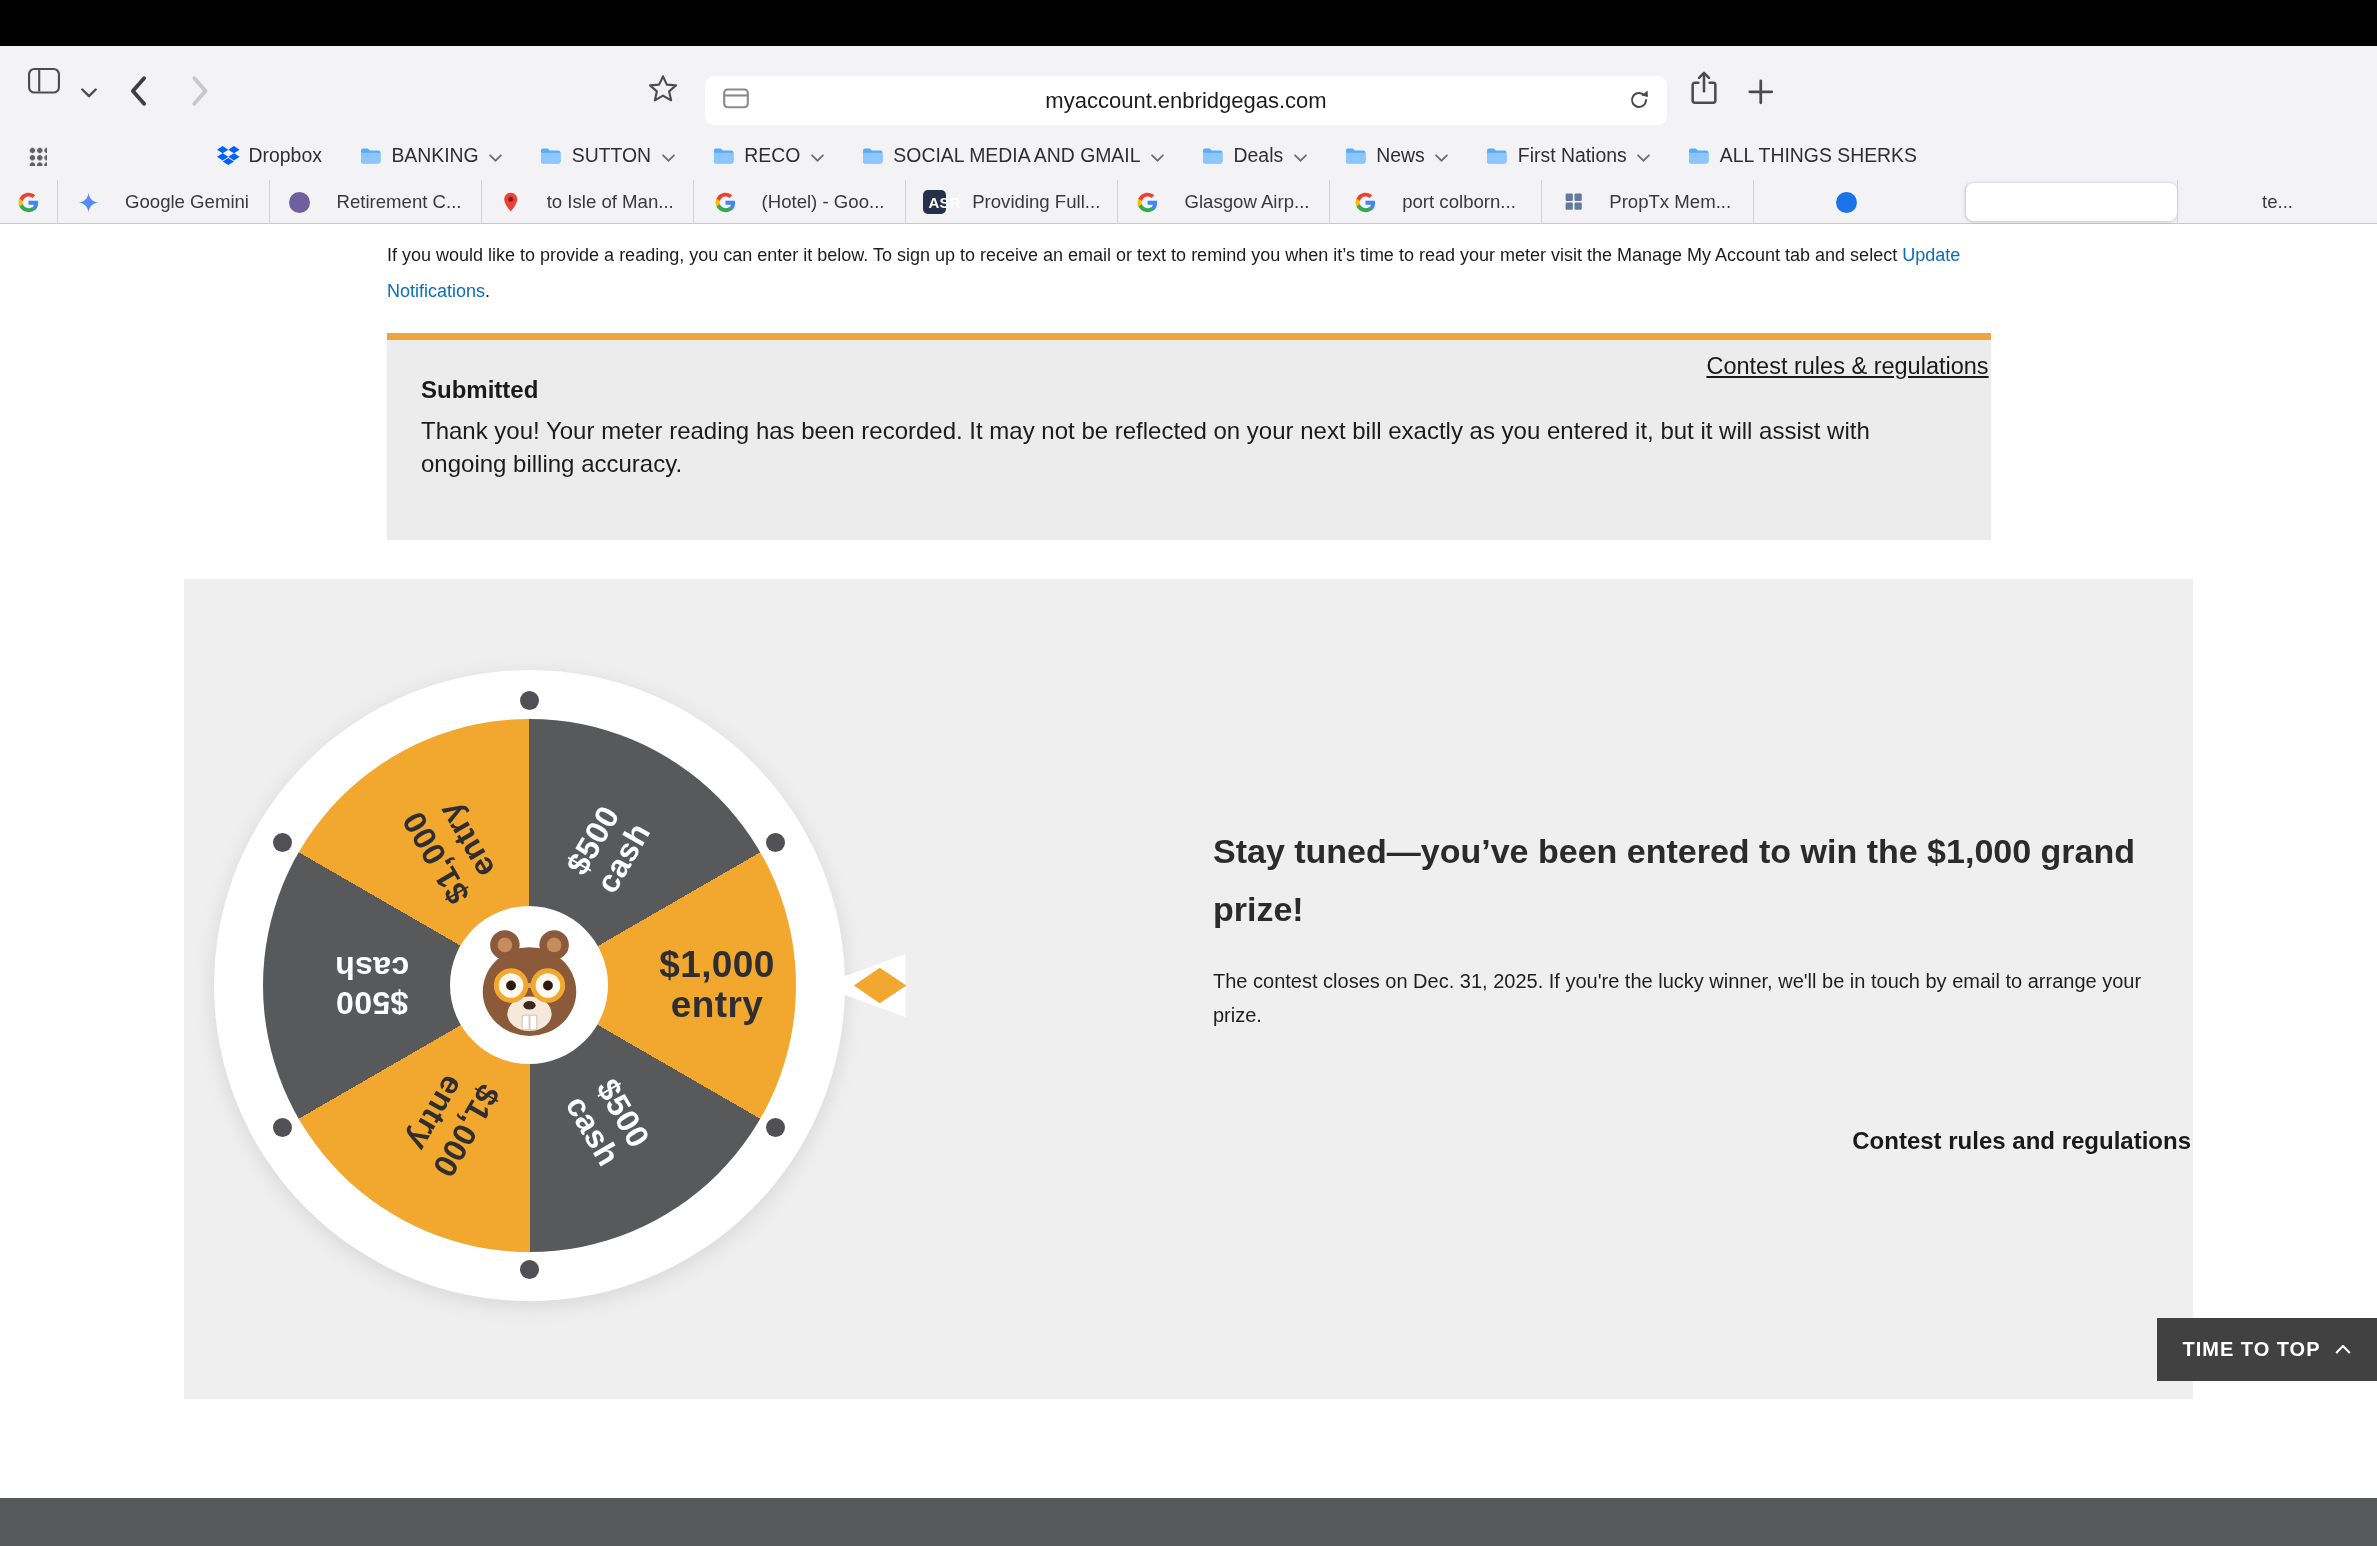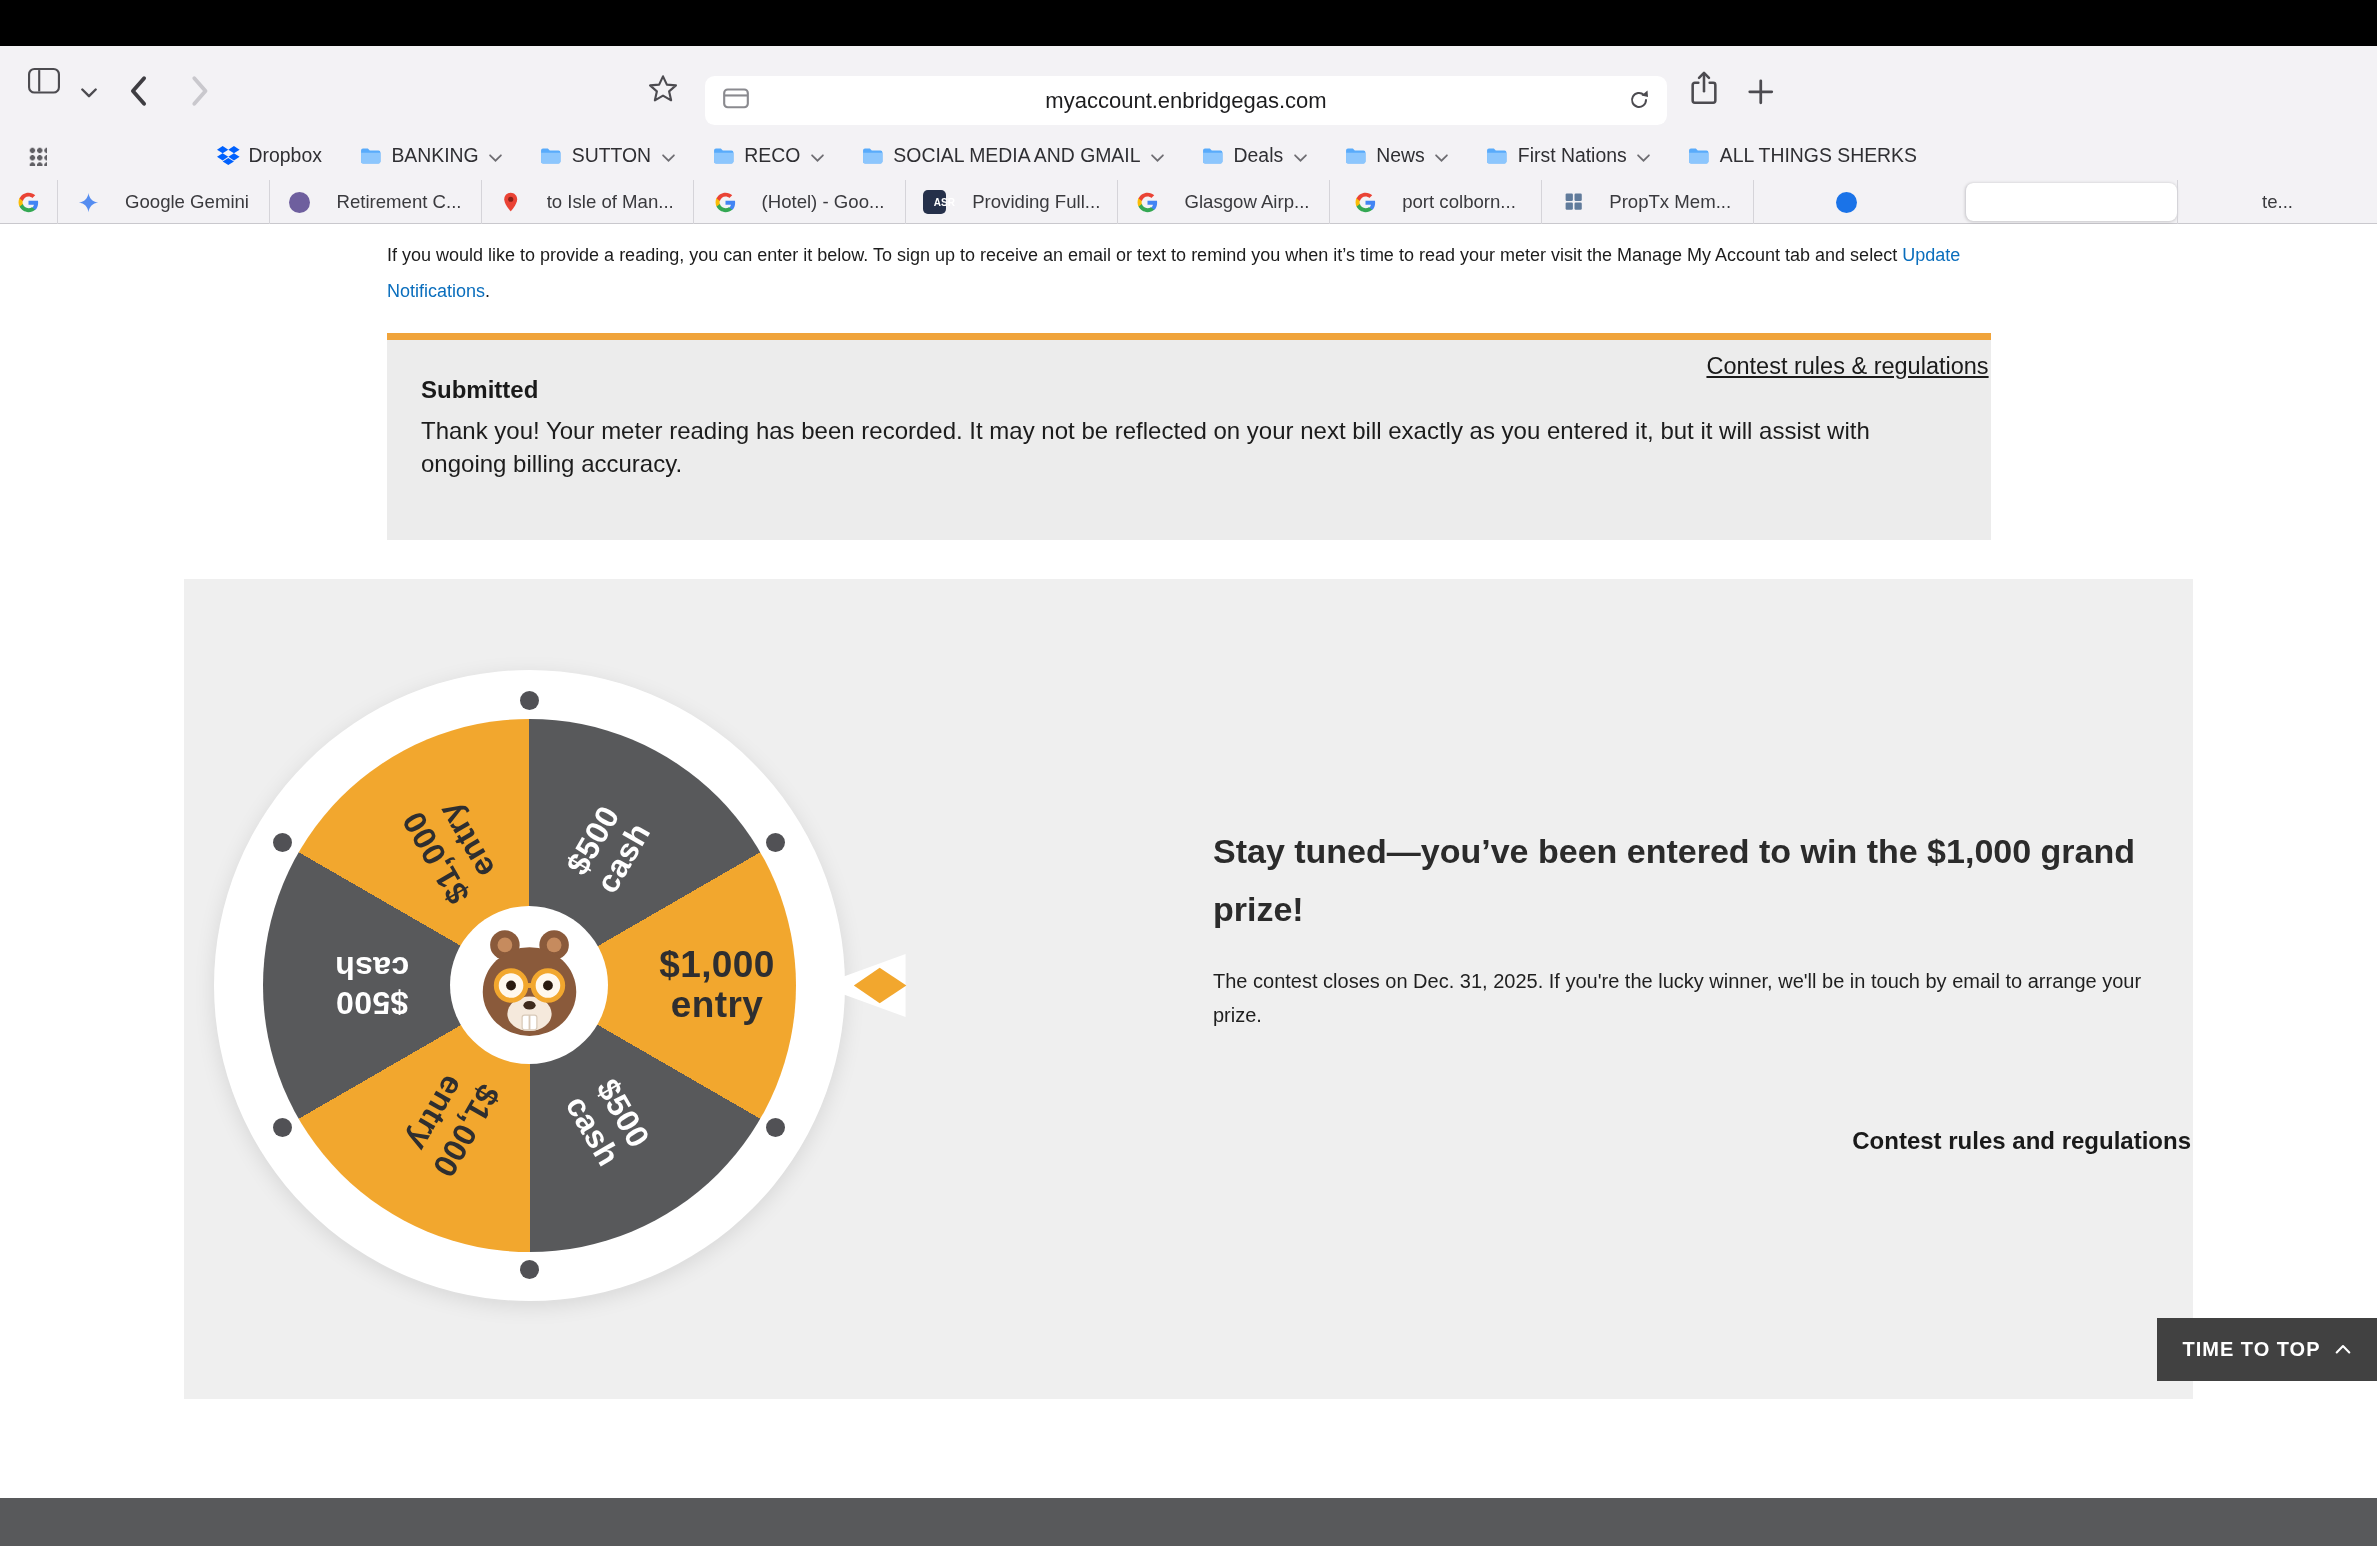--- a/index.html
+++ b/index.html
@@ -41,21 +41,21 @@
     width:212px; border-left:0.8px solid #D5D4D9; font-size:18.6px; color:#3A3A3E;
     white-space:nowrap; overflow:hidden; flex:none; }
   .tab.first { width:57px; border-left:none; }
   .tab.last { flex:1; }
   .tab.active { background:#FFFFFF; border-radius:8px; margin:3.2px 0;
     box-shadow:0 0.8px 3.2px rgba(0,0,0,.18); }
   .fav { flex:none; display:flex; align-items:center; justify-content:center; }
   .fav-purple { width:21px; height:21px; border-radius:50%; background:#6E5F9E; }
   .fav-blue-circle { width:21px; height:21px; border-radius:50%; background:#1A73E8; }
   .fav-asr { width:23.5px; height:23.5px; border-radius:4.9px; background:#25304A;
-    color:#fff; font-size:10px; font-weight:bold;padding-left:20px; }
+    color:#fff; font-size:15px; font-weight:bold;padding-left:20px; }
 
   
   .notification { position:absolute; top:81px; left:1797px; width:548px; height:127px;
     background:rgba(246,246,248,.97); border-radius:22.6px; z-index:100;
     box-shadow:0 11.3px 44px rgba(0,0,0,.30); display:flex; align-items:center;
     padding:0 22.6px; gap:21px; }
   .notif-app-icon { width:71px; height:71px; background:#fff; border-radius:16px;
     border:0.8px solid #E8E8EC; display:flex; flex-direction:column; gap:7.3px;
     align-items:center; justify-content:center; flex:none; }
   .notif-row { display:flex; align-items:center; gap:6.5px; }

